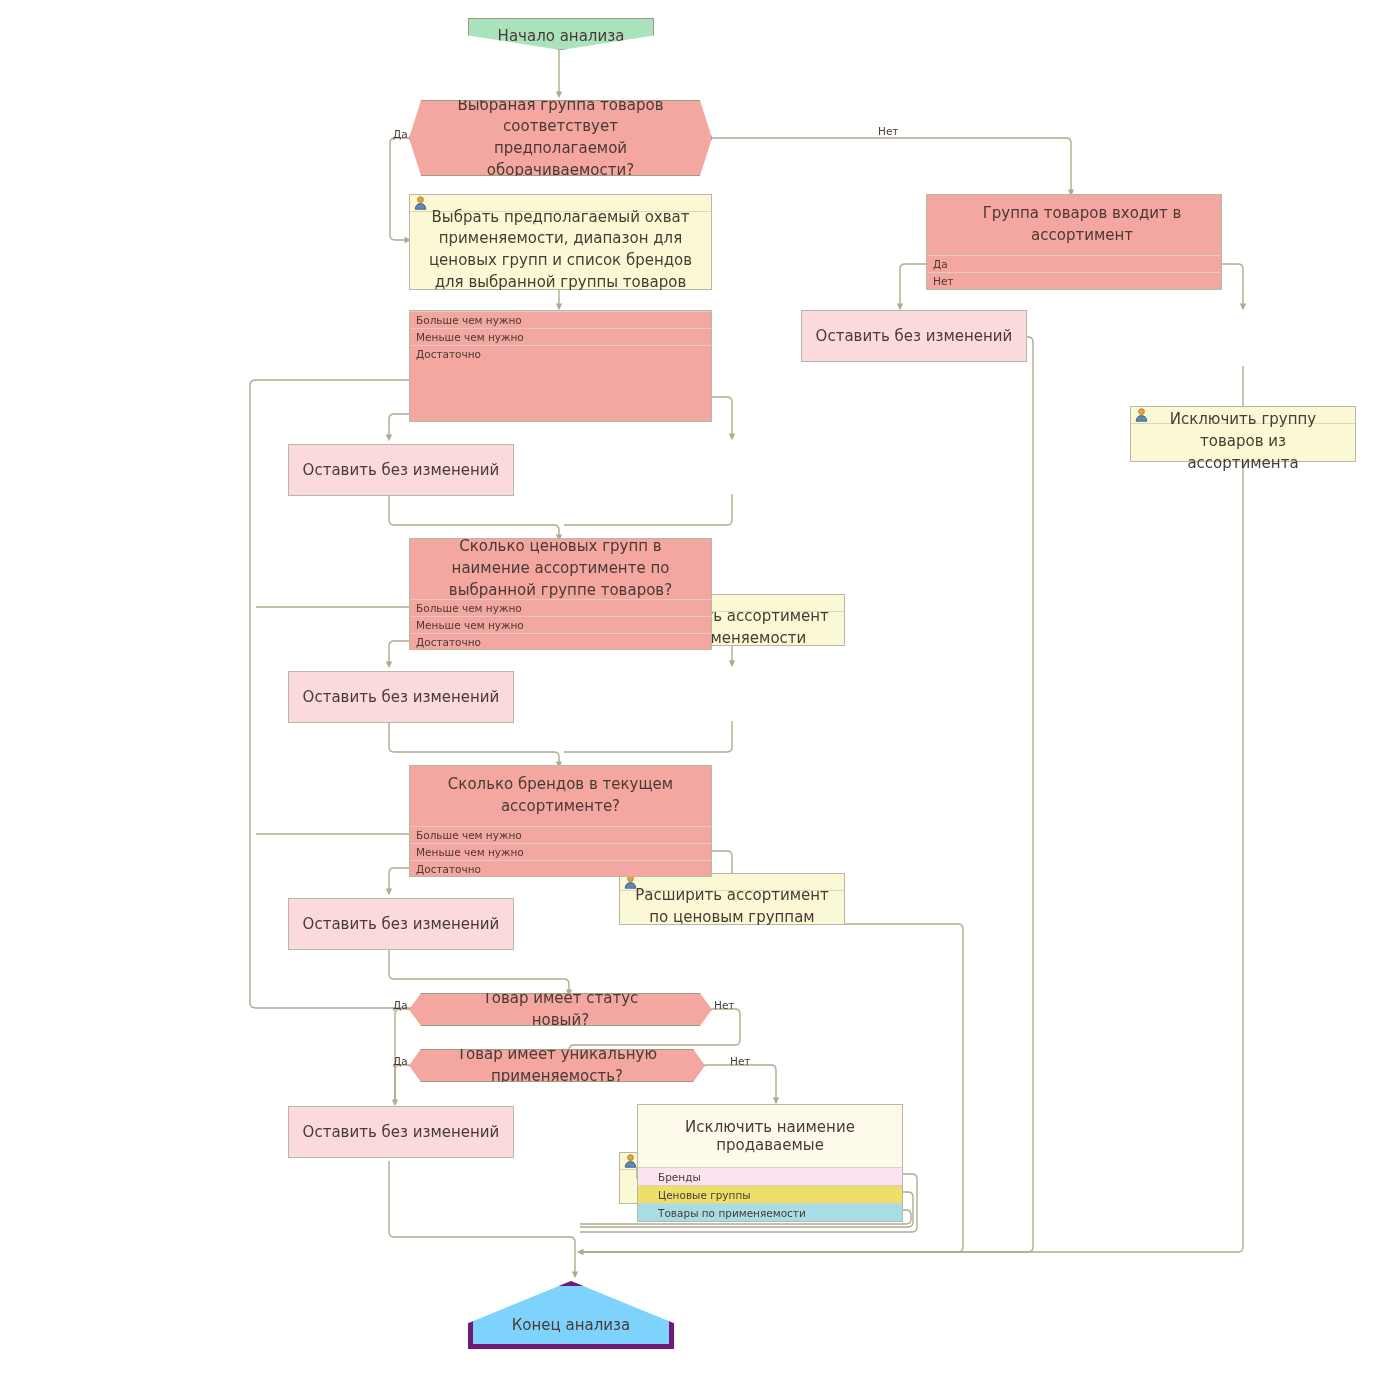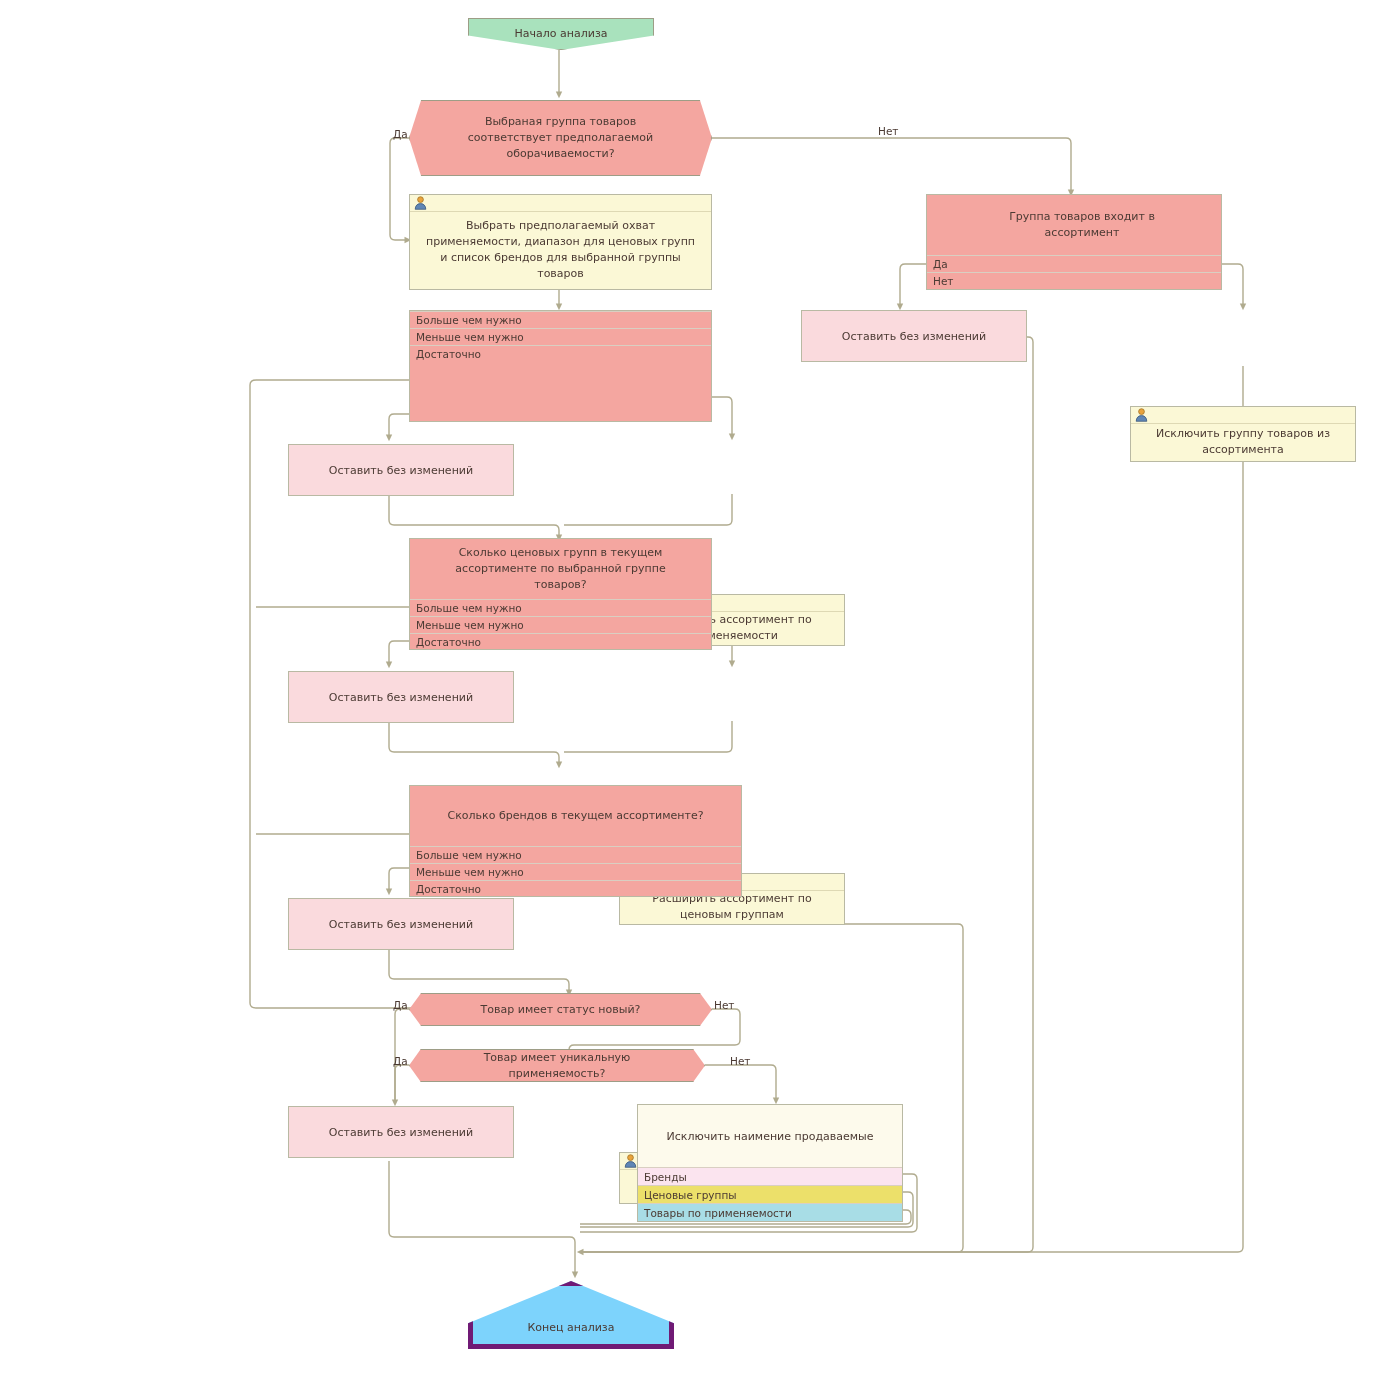--- a/index.html
+++ b/index.html
@@ -65,25 +65,25 @@
   .person{position:absolute;left:4px;top:1px;width:13px;height:14px;}
 
   
   .exblock{border:1px solid #b9b9a3;background:#fdfaec;}
   .exblock .exhead{
     display:flex;align-items:center;justify-content:center;text-align:center;
     box-sizing:border-box;padding:0 16px;
   }
   .exblock .exrow{
     border-top:1px solid #d9cfc2;display:flex;align-items:center;
-    padding-left:6px;box-sizing:border-box;
+    padding-left:20px;box-sizing:border-box;
   }
 
   .lbl,.qhead,.qrow,.exhead,.exrow,.ybody,.act-pink{
-    color:#4b3a33;font-size:11px;
+    color:#4b3a33;font-size:15px;
   }
   .qrow,.exrow{font-size:10.5px;}
   .edgelabel{
     position:absolute;color:#4b3a33;font-size:10.5px;
     background:transparent;white-space:nowrap;
   }
 </style>
 </head>
 <body>
 
@@ -207,41 +207,41 @@
     <div class="iconbar">
       <svg class="person" viewBox="0 0 13 14">
         <circle cx="6.5" cy="3.6" r="2.9" fill="#e8a33d" stroke="#9a6a1c" stroke-width="0.7"></circle>
         <path d="M1.2,13.3 C1.2,9.6 3.5,7.6 6.5,7.6 C9.5,7.6 11.8,9.6 11.8,13.3 z" fill="#5f86b5" stroke="#2f4d73" stroke-width="0.7"></path>
       </svg>
     </div>
     <div class="ybody">Расширить ассортимент по применяемости</div>
   </div>
 
   <div class="node qblock" style="left:409px;top:538px;width:303px;height:112px;">
-    <div class="qhead" style="height:60px;">Сколько ценовых групп в текущем ассортименте по выбранной группе товаров?</div>
+    <div class="qhead" style="height:60px;">Сколько ценовых групп в наимение ассортименте по выбранной группе товаров?</div>
     <div class="qrow" style="height:17px;">Больше чем нужно</div>
     <div class="qrow" style="height:17px;">Меньше чем нужно</div>
     <div class="qrow" style="height:17px;">Достаточно</div>
   </div>
 
   <div class="node act-pink" style="left:276px;top:671px;width:226px;height:52px;">
     <span>Оставить без изменений</span>
   </div>
 
   <div class="node act-yellow" style="left:619px;top:669px;width:226px;height:52px;">
     <div class="iconbar">
       <svg class="person" viewBox="0 0 13 14">
         <circle cx="6.5" cy="3.6" r="2.9" fill="#e8a33d" stroke="#9a6a1c" stroke-width="0.7"></circle>
         <path d="M1.2,13.3 C1.2,9.6 3.5,7.6 6.5,7.6 C9.5,7.6 11.8,9.6 11.8,13.3 z" fill="#5f86b5" stroke="#2f4d73" stroke-width="0.7"></path>
       </svg>
     </div>
     <div class="ybody">Расширить ассортимент по ценовым группам</div>
   </div>
 
-  <div class="node qblock" style="left:409px;top:765px;width:333px;height:112px;margin-top:20px;">
+  <div class="node qblock" style="left:409px;top:765px;width:303px;height:112px;">
     <div class="qhead" style="height:60px;">Сколько брендов в текущем ассортименте?</div>
     <div class="qrow" style="height:17px;">Больше чем нужно</div>
     <div class="qrow" style="height:17px;">Меньше чем нужно</div>
     <div class="qrow" style="height:17px;">Достаточно</div>
   </div>
 
   <div class="node act-pink" style="left:276px;top:898px;width:226px;height:52px;">
     <span>Оставить без изменений</span>
   </div>
 

